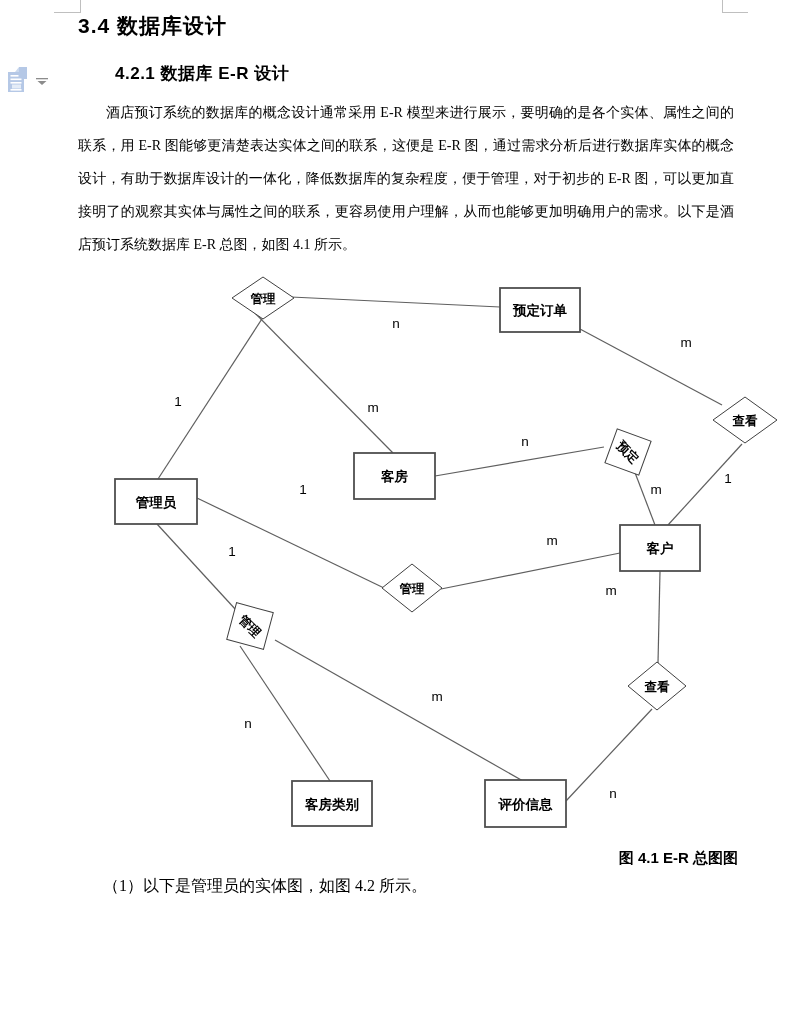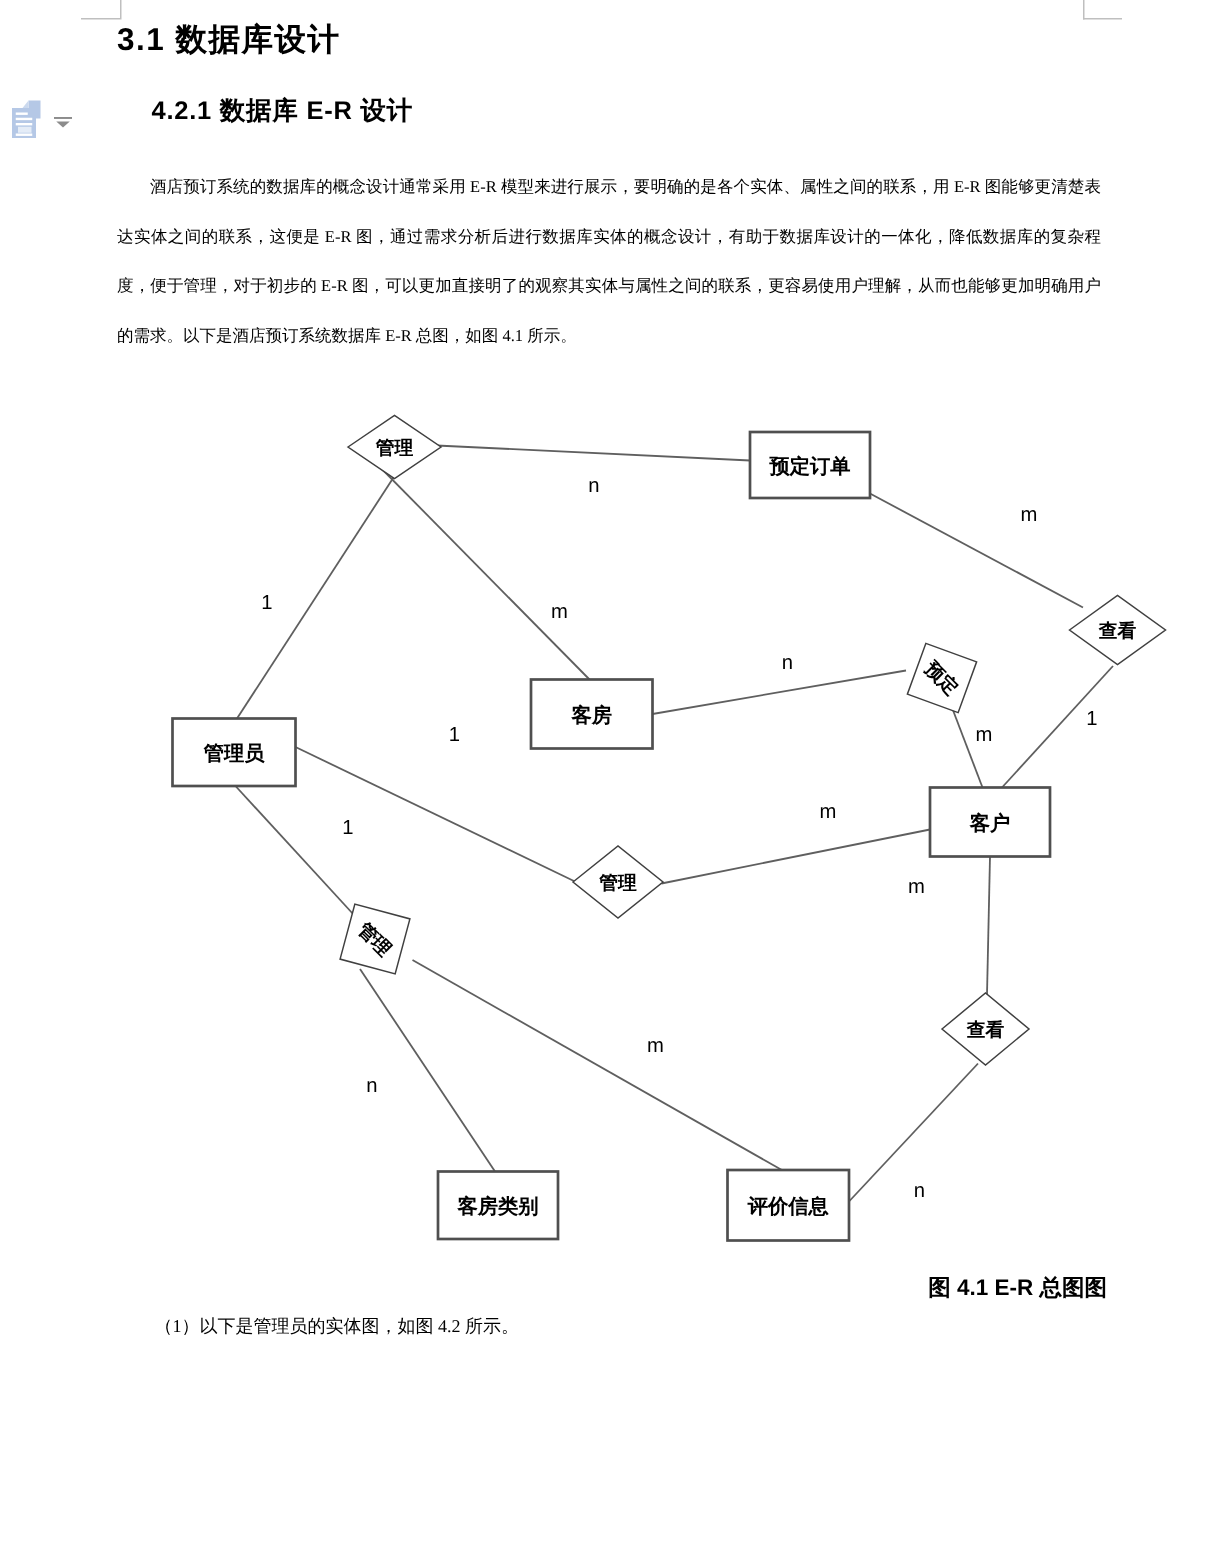--- a/index.html
+++ b/index.html
@@ -6,33 +6,33 @@
   body{
     width:810px;height:1028px;background:#ffffff;position:relative;
     font-family:"Liberation Serif","DejaVu Serif",serif;color:#000;overflow:hidden;
   }
   .abs{position:absolute;}
   .h1{
     left:78px;top:12px;font-size:21px;font-weight:bold;
     font-family:"Liberation Sans","DejaVu Sans",sans-serif;letter-spacing:1px;
   }
   .h2{
-    left:101px;top:62px;font-size:17px;font-weight:bold;
+    left:115px;top:62px;font-size:17px;font-weight:bold;
     font-family:"Liberation Sans","DejaVu Sans",sans-serif;letter-spacing:0.5px;
   }
   .para{
-    left:78px;top:96px;width:656px;font-size:11px;line-height:33px;
-    text-align:justify;text-indent:2em;margin-top:13px;
+    left:78px;top:96px;width:656px;font-size:14px;line-height:33px;
+    text-align:justify;text-indent:2em;
   }
   .caption{
     left:78px;top:849px;width:660px;text-align:right;font-size:15px;font-weight:bold;
     font-family:"Liberation Sans","DejaVu Sans",sans-serif;
   }
   .after-fig{
-    left:103px;top:876px;font-size:12px;
+    left:103px;top:876px;font-size:16px;
   }
   
   .mark{background:#bfbfbf;}
   #mark-tl-h{left:54px;top:12px;width:26px;height:1px;}
   #mark-tl-v{left:80px;top:0;width:1px;height:13px;}
   #mark-tr-h{left:722px;top:12px;width:26px;height:1px;}
   #mark-tr-v{left:722px;top:0;width:1px;height:13px;}
   #er-svg{left:0;top:0;}
   #margin-icon{left:6px;top:65px;cursor:pointer;}
 </style>
@@ -54,21 +54,21 @@
     <rect x="4.5" y="17" width="11" height="1.6" fill="#ffffff"></rect>
     <rect x="6" y="19.5" width="9" height="4" fill="#e4ecf7"></rect>
     <rect x="4.5" y="24" width="11" height="1.6" fill="#ffffff"></rect>
   </g>
   <g>
     <rect x="30" y="13" width="12" height="1.3" fill="#8c8c8c"></rect>
     <path d="M31.5 16 L40.5 16 L36 20 Z" fill="#8c8c8c"></path>
   </g>
 </svg>
 
-<div class="abs h1">3.1 数据库设计</div>
+<div class="abs h1">3.4 数据库设计</div>
 <div class="abs h2">4.2.1 数据库 E-R 设计</div>
 <div class="abs para">酒店预订系统的数据库的概念设计通常采用 E-R 模型来进行展示，要明确的是各个实体、属性之间的联系，用 E-R 图能够更清楚表达实体之间的联系，这便是 E-R 图，通过需求分析后进行数据库实体的概念设计，有助于数据库设计的一体化，降低数据库的复杂程度，便于管理，对于初步的 E-R 图，可以更加直接明了的观察其实体与属性之间的联系，更容易使用户理解，从而也能够更加明确用户的需求。以下是酒店预订系统数据库 E-R 总图，如图 4.1 所示。</div>
 
 <svg class="abs" id="er-svg" width="810" height="1028" viewBox="0 0 810 1028">
     <line x1="291" y1="297" x2="500" y2="307" stroke="#5f5f5f" stroke-width="1.2"></line>
     <line x1="580" y1="329" x2="722" y2="405" stroke="#5f5f5f" stroke-width="1.2"></line>
     <line x1="742" y1="444" x2="668" y2="525" stroke="#5f5f5f" stroke-width="1.2"></line>
     <line x1="247" y1="305" x2="393" y2="453" stroke="#5f5f5f" stroke-width="1.2"></line>
     <line x1="271" y1="305" x2="158" y2="479" stroke="#5f5f5f" stroke-width="1.2"></line>
     <line x1="435" y1="476" x2="604" y2="447" stroke="#5f5f5f" stroke-width="1.2"></line>

